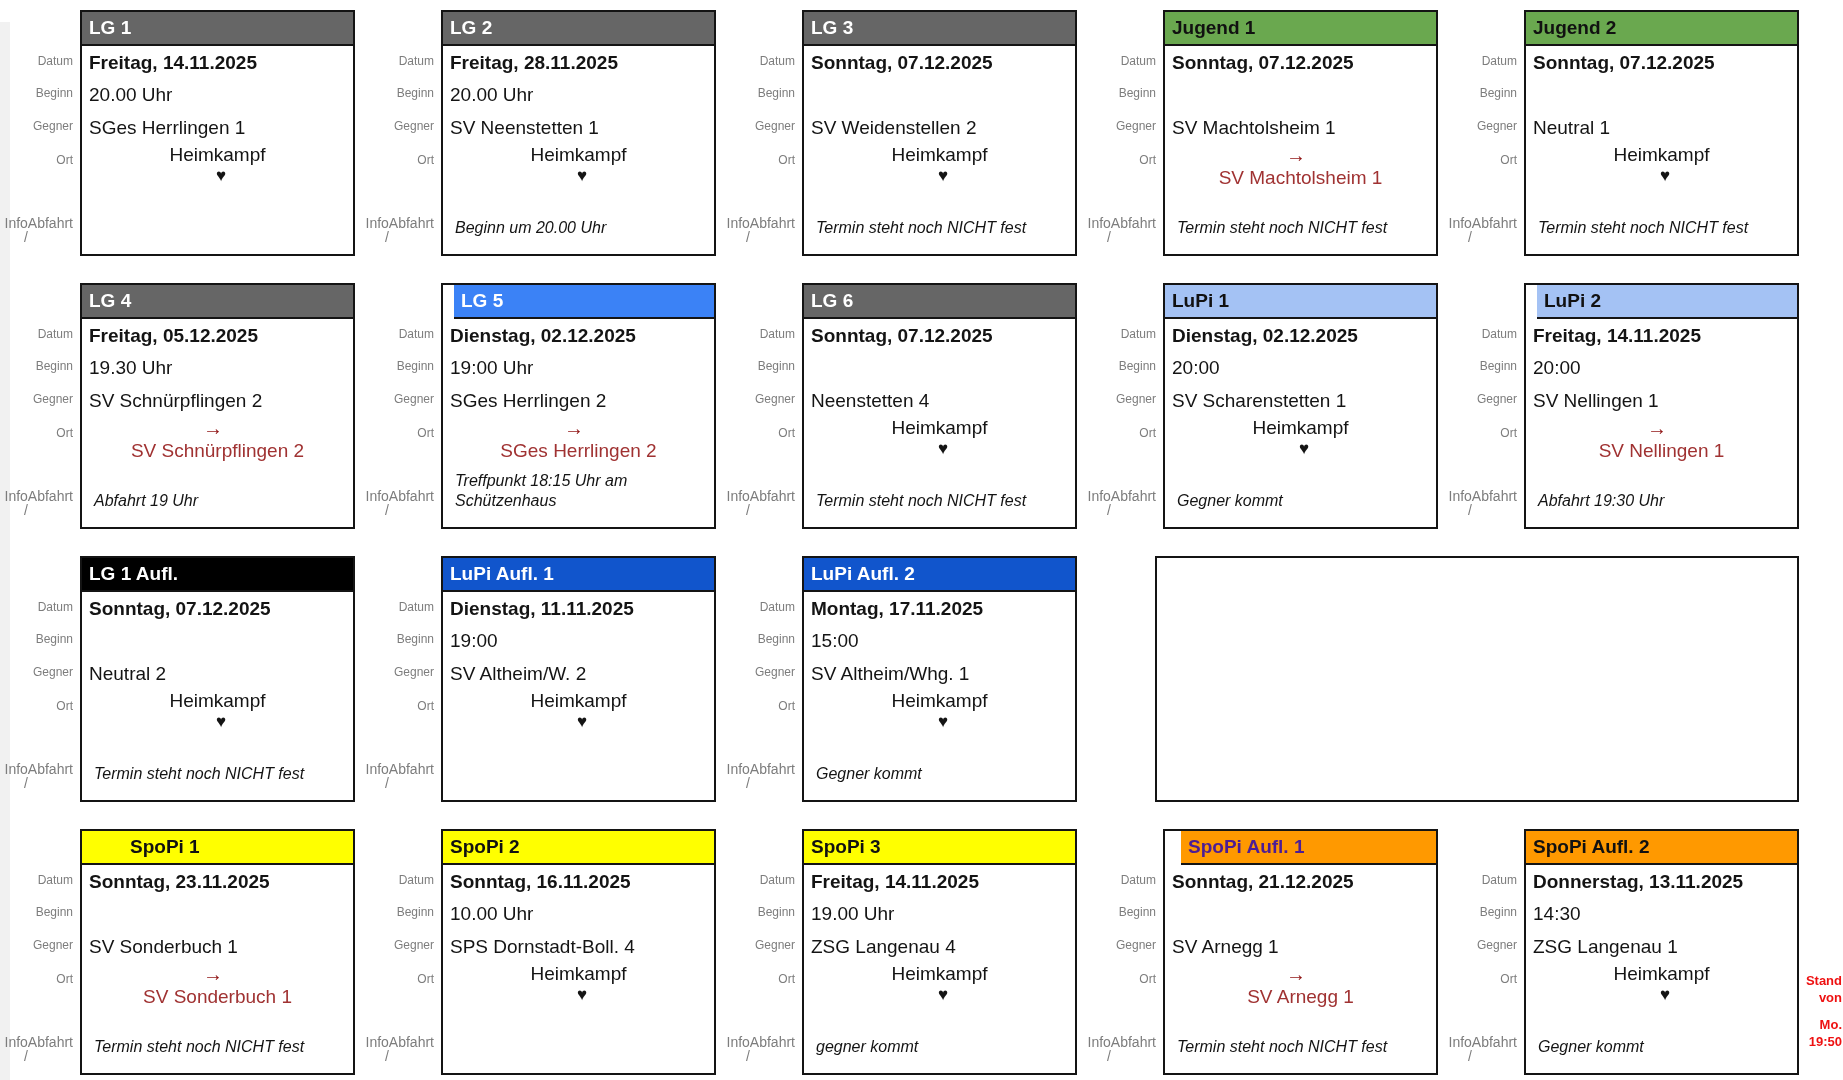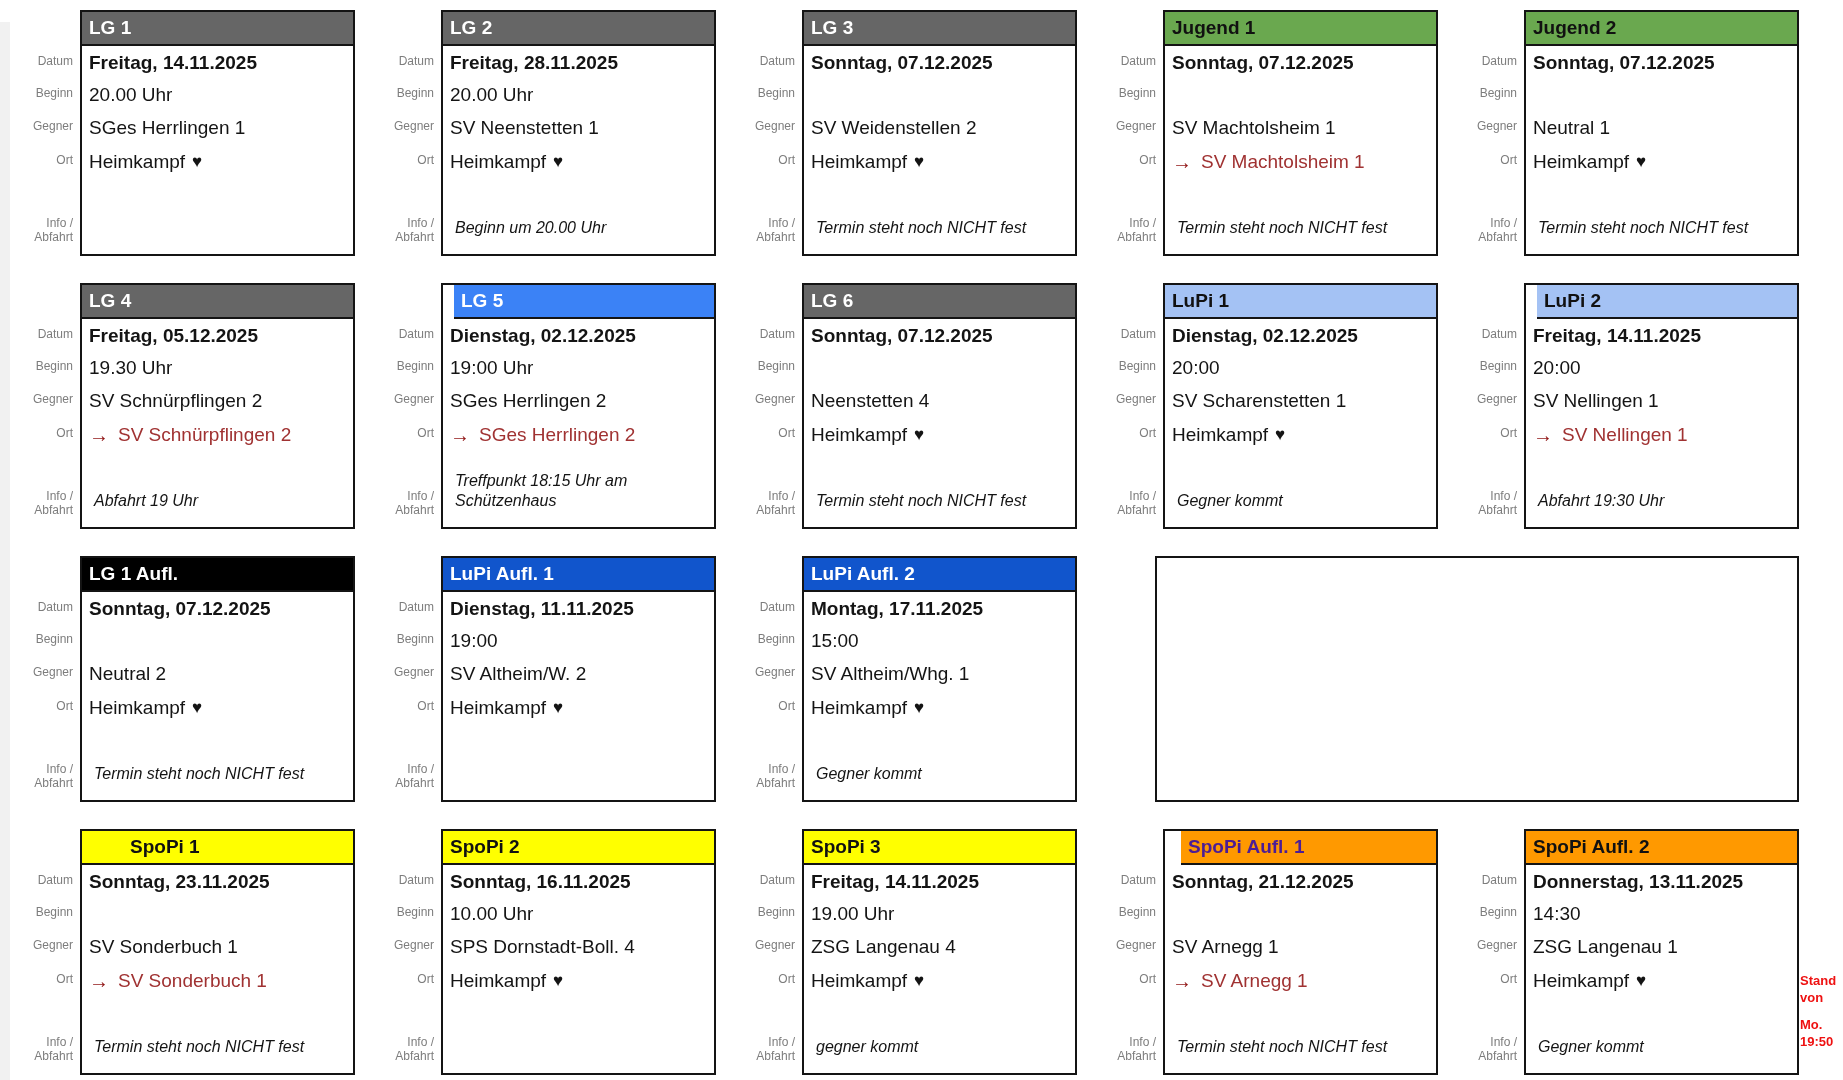--- a/index.html
+++ b/index.html
@@ -13,39 +13,39 @@
     display:grid; grid-template-columns:repeat(5,345px); grid-template-rows:repeat(4,246px);
     column-gap:16px; row-gap:27px;
   }
   .unit { position:relative; display:flex; }
   .labels { position:relative; width:70px; padding-top:34px; box-sizing:border-box;
             display:flex; flex-direction:column; flex:none; }
   .lab { display:flex; justify-content:flex-end; align-items:center; padding-right:7px;
          font-size:12px; color:#7d7d7d; white-space:nowrap; }
   .lab-datum { height:33px; } .lab-beginn { height:32px; }
   .lab-gegner { height:33px; } .lab-ort { height:36px; }
-  .lab-info { position:absolute; right:7px; bottom:12px; font-size:12px; color:#7d7d7d;
-              text-align:right; line-height:14px; display:flex; flex-direction:column; }
+  .lab-info { position:absolute; right:7px; bottom:12px; font-size:14px; color:#7d7d7d;
+              text-align:right; line-height:14px; display:flex; flex-direction:row; }
   .card { flex:1; border:2px solid #141414; background:#ffffff; display:flex;
           flex-direction:column; box-sizing:border-box; }
   .card-header { height:34px; line-height:32px; padding:0 7px; font-size:19px; font-weight:bold;
                  border-bottom:2px solid #141414; box-sizing:border-box; white-space:nowrap; flex:none; }
   .row { padding:0 7px; font-size:19px; color:#141414; display:flex; align-items:center;
          white-space:nowrap; flex:none; }
   .r-datum  { height:33px; font-weight:bold; }
   .r-beginn { height:32px; }
   .r-gegner { height:33px; }
-  .r-ort    { height:36px; }
+  .r-ort    { height:36px;flex-direction:column; }
   .r-ort .heart { margin-left:7px; font-size:17px; }
   .r-ort .arrow { margin-right:9px; font-weight:bold; font-size:20px; }
   .r-info { margin-top:auto; margin-bottom:16px; padding:0 12px; font-style:italic; font-size:16px;
             line-height:20px; min-height:20px; white-space:normal; display:block; }
   .empty-box { position:absolute; left:62px; top:0; width:644px; height:246px;
                border:2px solid #141414; background:#ffffff; box-sizing:border-box; }
-  .stand-note { position:absolute; right:1px; top:972px; width:42px; text-align:left;
+  .stand-note { position:absolute; right:1px; top:972px; width:42px; text-align:right;
                 font-size:13px; line-height:17px; font-weight:bold;margin-left:30px; }
   .stand-note .mt { margin-top:10px; }
 </style>
 </head>
 <body>
 
 <div class="left-strip"></div>
 
 <div class="grid" id="grid">
   <div class="unit" style="grid-area: 1 / 1;">

